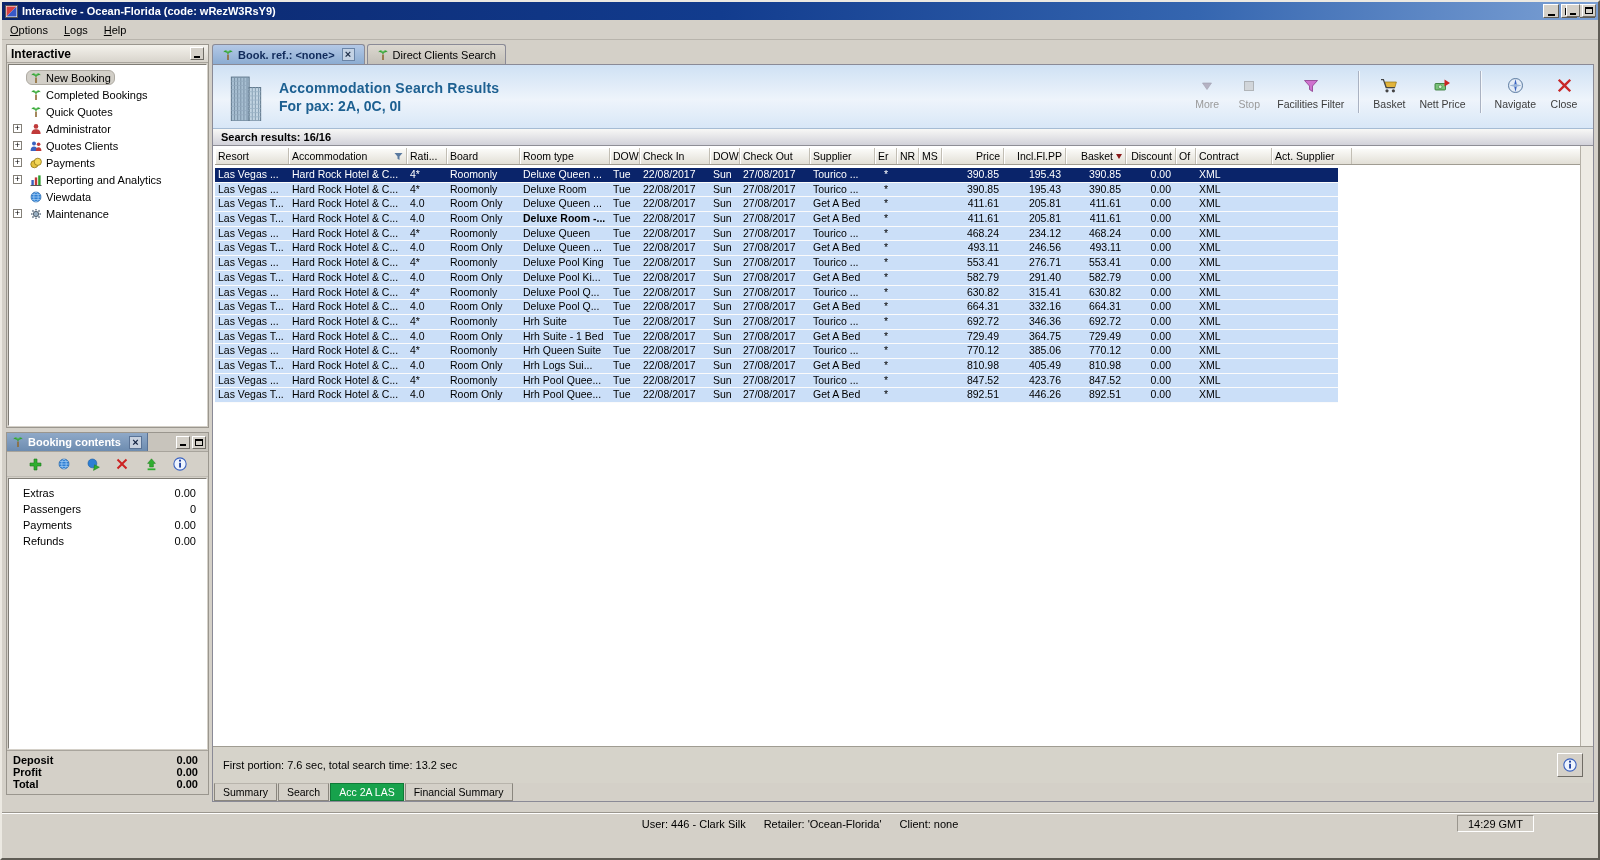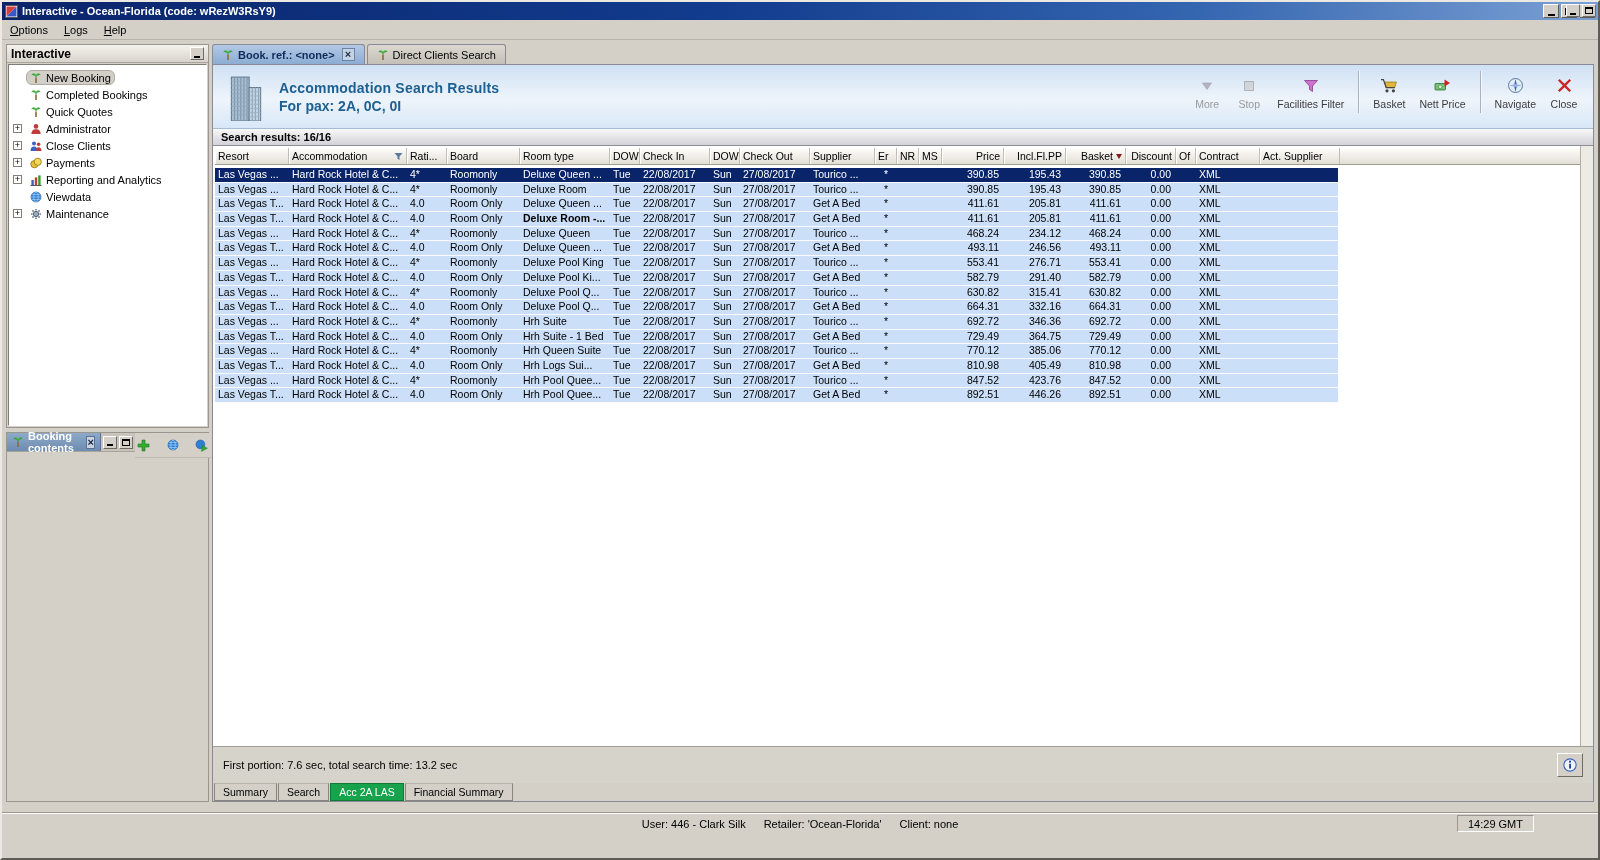--- a/index.html
+++ b/index.html
@@ -31,21 +31,21 @@
   .mini-btn{width:14px;height:13px;background:#d4d0c8;border:1px solid;border-color:#fff #6f6c65 #6f6c65 #fff;display:flex;align-items:center;justify-content:center;margin-left:2px;}
   .g-min2{display:block;width:6px;height:2px;background:#000;margin-top:6px;}
   .tree{flex:1;background:#fff;border:1px solid;border-color:#7f7c75 #fff #fff #7f7c75;margin:1px;padding:4px 0 0 4px;overflow:hidden;}
   .tree-item{height:17px;display:flex;align-items:center;}
   .expander{width:9px;height:9px;border:1px solid #848078;background:#fff;font-size:9px;line-height:7px;text-align:center;margin-right:4px;color:#000;flex:0 0 auto;}
   .expander.empty{border:none;background:transparent;}
   .item-body{display:flex;align-items:center;gap:4px;height:15px;padding:0 3px;border:1px solid transparent;}
   .tree-item.selected .item-body{background:#d2cfc8;border:1px solid #aeaaa2;border-radius:6px;}
 
   
-  .bc-panel{position:absolute;left:4px;top:430px;width:203px;bottom:56px;background:#d4d0c8;border:1px solid #9a968e;display:flex;}
+  .bc-panel{position:absolute;left:4px;top:430px;width:203px;bottom:63px;background:#d4d0c8;border:1px solid #9a968e;display:flex;flex-direction:column;}
   .bc-titlebar{height:19px;display:flex;align-items:stretch;background:#c8c4bc;border-bottom:1px solid #a8a49c;}
   .bc-tab{display:flex;align-items:center;gap:4px;padding:0 5px;background:linear-gradient(180deg,#8fa9c8,#6d8cb0);color:#fff;font-weight:bold;border-right:1px solid #5a7396;}
   .bc-close{margin-left:4px;color:#102040;background:#c8d2e0;border:1px solid #5a7396;width:13px;height:13px;line-height:11px;text-align:center;font-weight:bold;}
   .bc-spacer{flex:1;}
   .bc-winbtns{display:flex;align-items:center;padding-right:2px;}
   .bc-toolbar{height:25px;display:flex;align-items:center;justify-content:center;gap:11px;background:#d4d0c8;border-bottom:1px solid #c0bcb4;}
   .bc-tool{width:18px;height:18px;display:flex;align-items:center;justify-content:center;}
   .bc-list{flex:1;background:#fff;border:1px solid;border-color:#7f7c75 #fff #fff #7f7c75;margin:1px;padding-top:6px;overflow:hidden;}
   .bc-row{height:16px;display:flex;justify-content:space-between;padding:0 10px 0 14px;align-items:center;}
   .bc-totals{background:#d4d0c8;border-top:1px solid #a8a49c;padding:3px 0 4px;}
@@ -193,21 +193,21 @@
           <span class="expander">+</span>
           <div class="item-body">
             <span class="icon">
               <svg width="12" height="12" viewBox="0 0 12 12">
                 <circle cx="4" cy="3.6" r="2" fill="#3a62c0"></circle>
                 <path d="M0.6 11C0.6 7.8 2 6.6 4 6.6C6 6.6 7.4 7.8 7.4 11Z" fill="#3a62c0"></path>
                 <circle cx="8.6" cy="4.2" r="1.8" fill="#c03a3a"></circle>
                 <path d="M5.8 11C6 8.2 7 7.2 8.6 7.2C10.4 7.2 11.4 8.4 11.4 11Z" fill="#c03a3a"></path>
               </svg>
             </span>
-            <span class="tree-label">Close Clients</span>
+            <span class="tree-label">Quotes Clients</span>
           </div>
         </div>
         <div class="tree-item">
           <span class="expander">+</span>
           <div class="item-body">
             <span class="icon">
               <svg width="12" height="12" viewBox="0 0 12 12">
                 <circle cx="4.4" cy="7.2" r="3.6" fill="#e6c23c" stroke="#8f7312" stroke-width="0.8"></circle>
                 <circle cx="7.8" cy="4.8" r="3.6" fill="#f4d85a" stroke="#8f7312" stroke-width="0.8"></circle>
               </svg>
@@ -540,21 +540,21 @@
           <div class="th num" style="width: 60px;">
             <span>Basket</span>
             <span class="sort-marker"></span>
           </div>
           <div class="th num" style="width: 50px;">
             <span>Discount</span>
           </div>
           <div class="th" style="width: 20px;">
             <span>Of</span>
           </div>
-          <div class="th" style="width: 64px;">
+          <div class="th" style="width: 76px;">
             <span>Contract</span>
           </div>
           <div class="th" style="width: 80px;">
             <span>Act. Supplier</span>
           </div>
           <div class="th th-fill"></div>
         </div>
       <div class="grid-body" id="tbody">
           <div class="tr selected">
             <div class="td" style="width: 74px;">Las Vegas ...</div>

